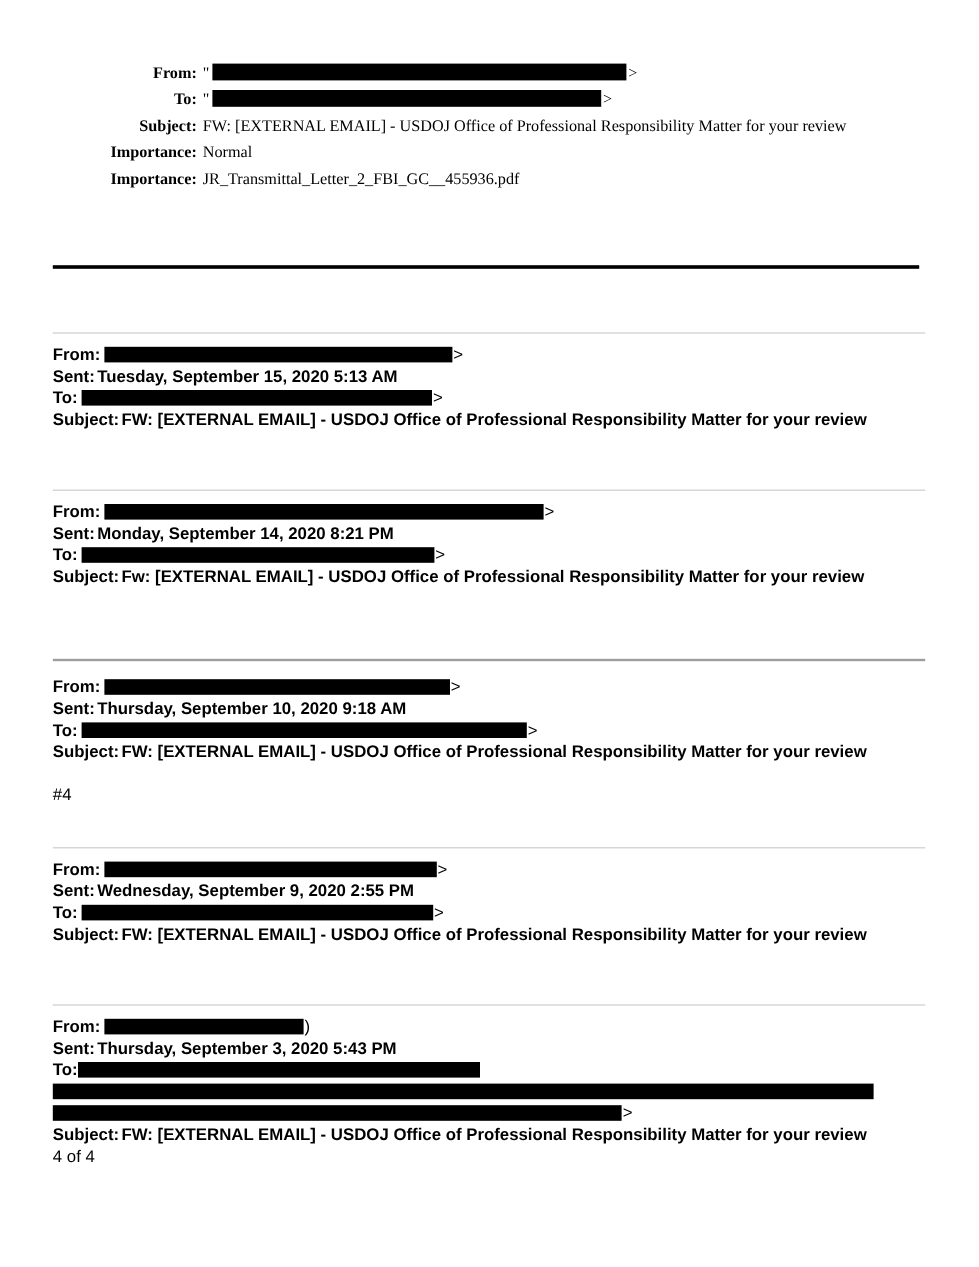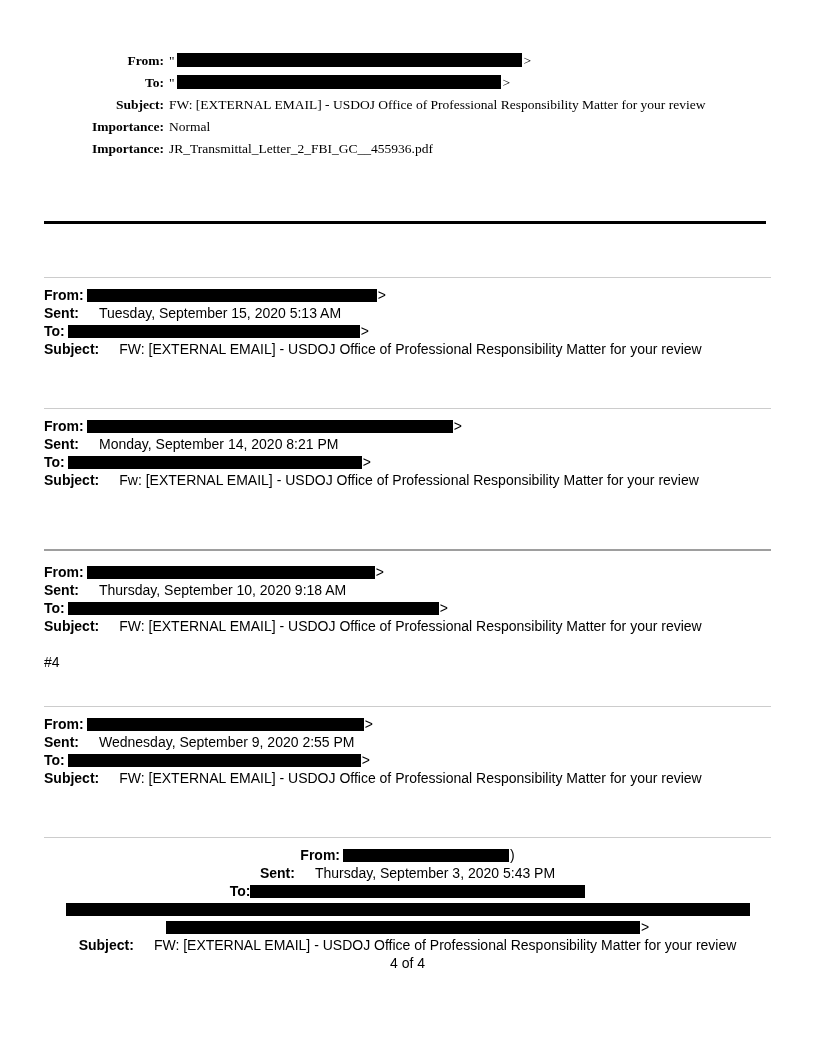--- a/index.html
+++ b/index.html
@@ -64,24 +64,24 @@
     padding-top: 8px;
     font-family: "Liberation Sans", sans-serif;
     font-size: 14px;
     line-height: 18px;
   }
   .thread.dark-rule { border-top: 2px solid #9e9e9e; }
   .t0 { top: 277px; }
   .t1 { top: 408px; }
   .t2 { top: 549px; padding-top: 12px; }
   .t3 { top: 706px; }
-  .t4 { top: 837px; text-align: center; }
+  .t4 { top: 837px; }
   .tline { white-space: nowrap; }
   .tlabel { font-weight: bold; }
-  .ttext { margin-left: 20px; }
+  .ttext { margin-left: 2px; font-weight: bold; }
   .tline .redaction { height: 13px; vertical-align: -2px; }
   .redaction.tight { margin-left: 0; }
   .suffix { margin-left: 1px; }
   .thread-note { font-weight: normal; }
   .t2 .thread-note { margin-top: 18px; }
   .t4 .thread-note { }
 </style>
 </head>
 <body>
 

